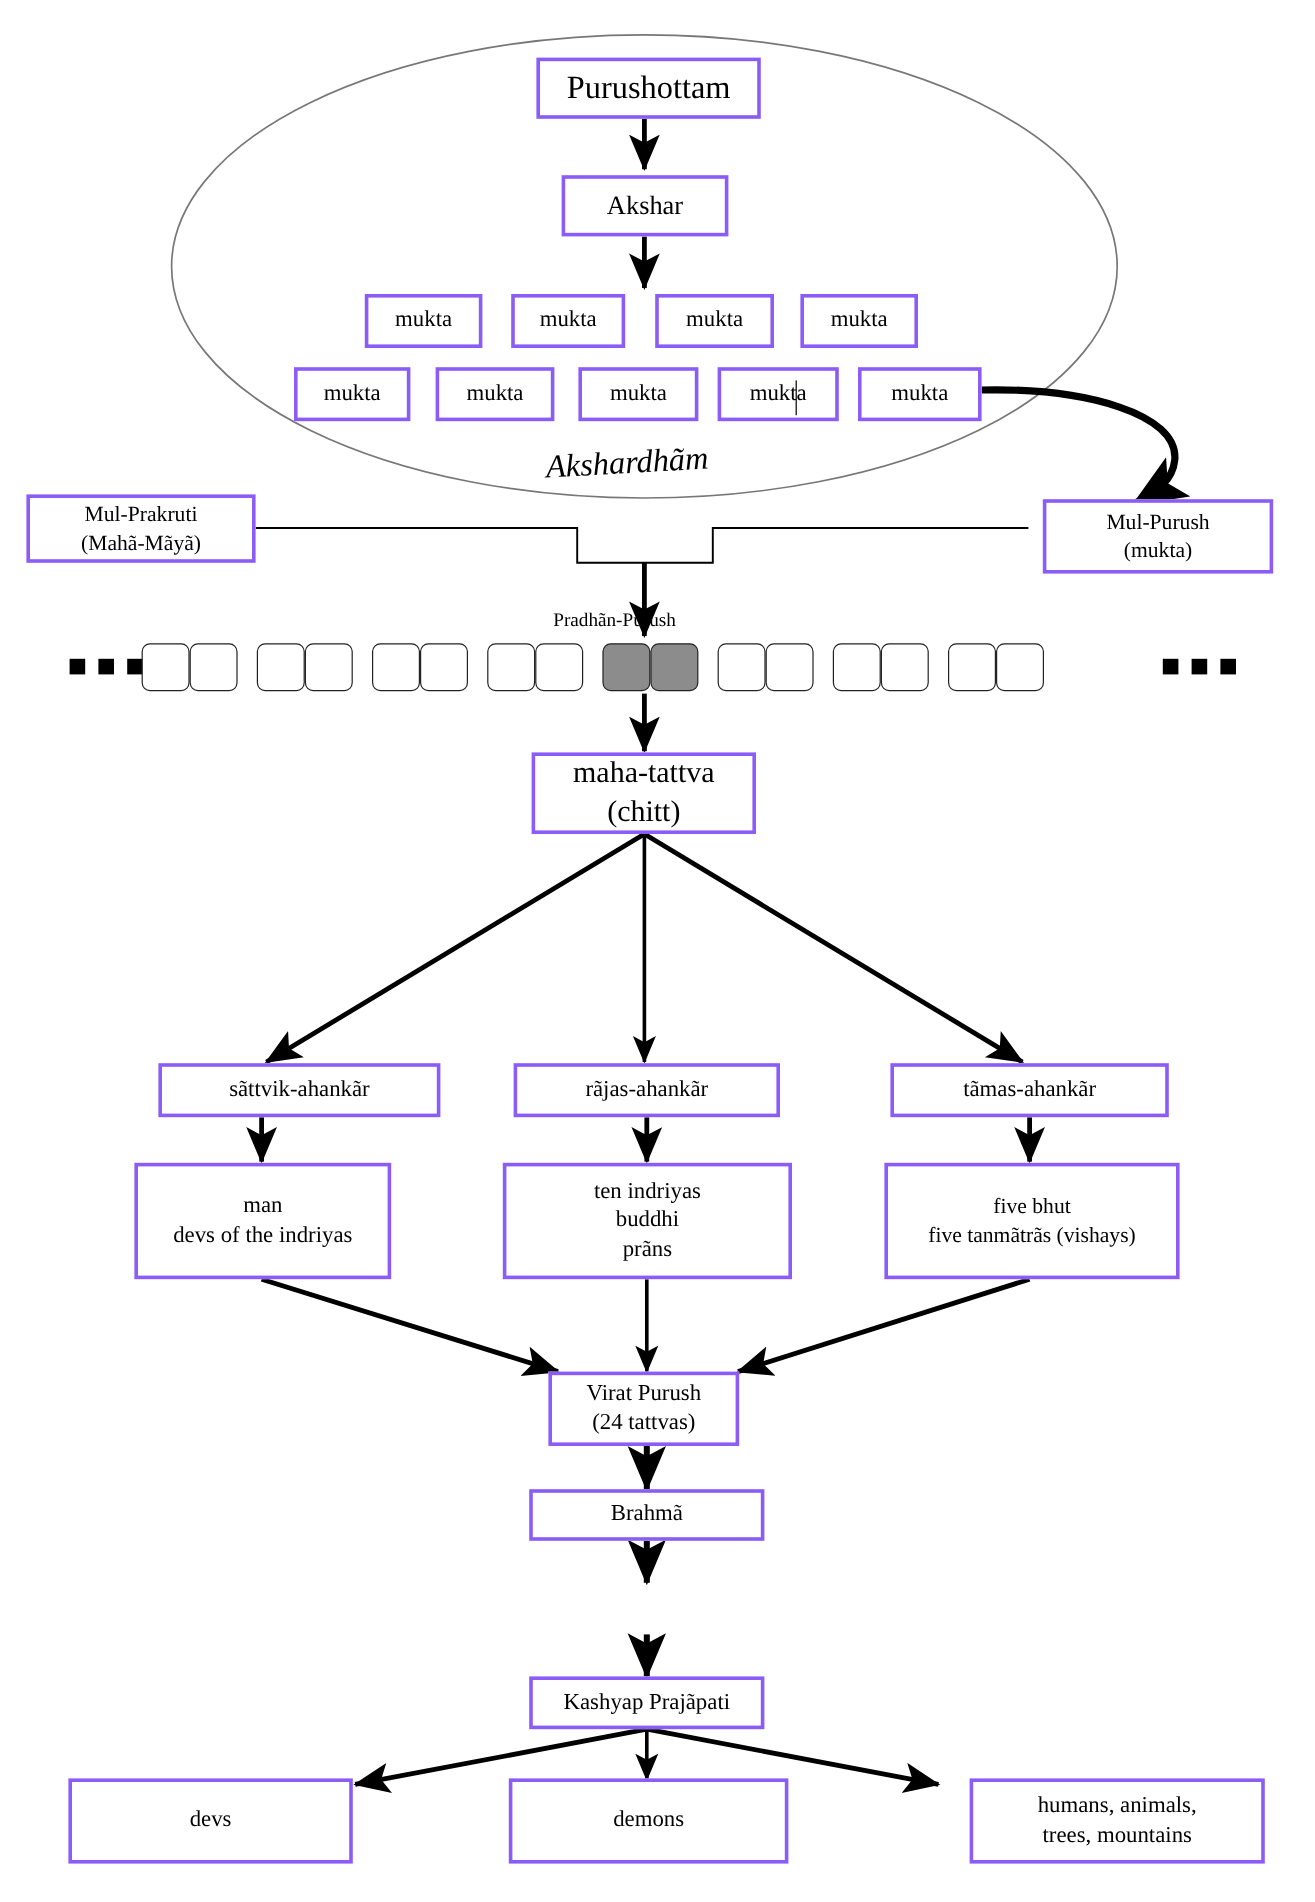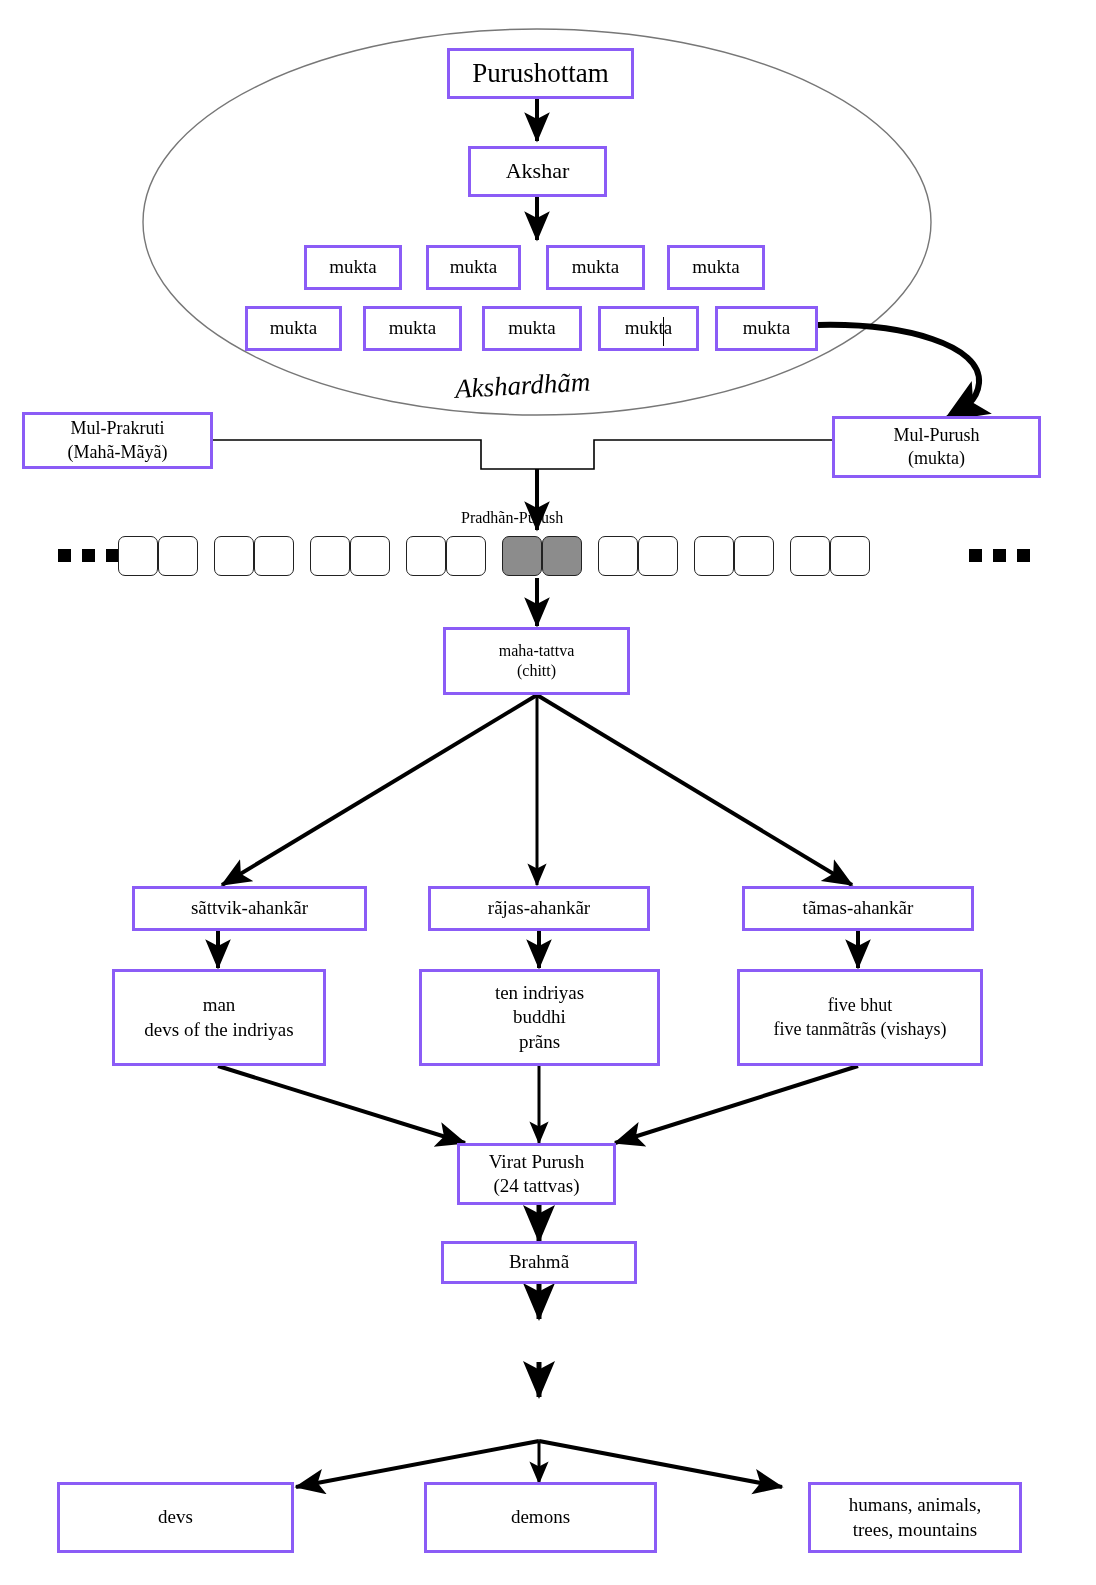--- a/index.html
+++ b/index.html
@@ -166,30 +166,30 @@
     <span class="ln">mukta</span>
   </div>
 
   <div class="caption" id="akshardham-label" style="left:455px; top:374px;">Akshardhãm</div>
 
   <div class="node thick" style="left:22px; top:412px; width:191px; height:57px; font-size:18px;">
     <span class="ln">Mul-Prakruti</span>
     <span class="ln">(Mahã-Mãyã)</span>
   </div>
 
-  <div class="node thick" style="left:832px; top:416px; width:209px; height:62px; font-size:18px;">
+  <div class="node thick" style="left:869px; top:416px; width:192px; height:62px; font-size:18px;">
     <span class="ln">Mul-Purush</span>
     <span class="ln">(mukta)</span>
   </div>
 
   <div class="caption" id="pradhan-label" style="left:461px; top:509px;">Pradhãn-Purush</div>
 
   <div id="jiva-band"></div>
 
-  <div class="node thick" style="left:443px; top:627px; width:187px; height:68px; font-size:16px;">
+  <div class="node thick" style="left:443px; top:627px; width:187px; height:68px; font-size:25px;">
     <span class="ln">maha-tattva</span>
     <span class="ln">(chitt)</span>
   </div>
 
   <div class="node thick" style="left:101px; top:886px; width:235px; height:45px; font-size:19px;margin-left:31px;">
     <span class="ln">sãttvik-ahankãr</span>
   </div>
   <div class="node thick" style="left:428px; top:886px; width:222px; height:45px; font-size:19px;">
     <span class="ln">rãjas-ahankãr</span>
   </div>
@@ -212,28 +212,31 @@
   </div>
 
   <div class="node thick" style="left:457px; top:1143px; width:159px; height:62px; font-size:19px;">
     <span class="ln">Virat Purush</span>
     <span class="ln">(24 tattvas)</span>
   </div>
 
   <div class="node" style="left:441px; top:1241px; width:196px; height:43px; font-size:19px;">
     <span class="ln">Brahmã</span>
   </div>
+  <div class="node" style="left:441px; top:1397px; width:196px; height:44px; font-size:19px;">
+    <span class="ln">Kashyap Prajãpati</span>
+  </div>
 
   <div class="node" style="left:424px; top:1482px; width:233px; height:71px; font-size:19px;">
     <span class="ln">demons</span>
   </div>
   <div class="node" style="left:57px; top:1482px; width:237px; height:71px; font-size:19px;">
     <span class="ln">devs</span>
   </div>
-  <div class="node" style="left:808px; top:1482px; width:214px; height:71px; font-size:19px;">
+  <div class="node" style="left:808px; top:1482px; width:246px; height:71px; font-size:19px;">
     <span class="ln">humans, animals,</span>
     <span class="ln">trees, mountains</span>
   </div>
 
 <div class="dot" style="left: 58px; top: 549px;"></div>
     <div class="dot" style="left: 82px; top: 549px;"></div>
     <div class="dot" style="left: 106px; top: 549px;"></div>
     <div class="sq" style="left: 118px; top: 536px; width: 40px; height: 40px;"></div>
     <div class="sq" style="left: 158px; top: 536px; width: 40px; height: 40px;"></div>
     <div class="sq" style="left: 214px; top: 536px; width: 40px; height: 40px;"></div>

